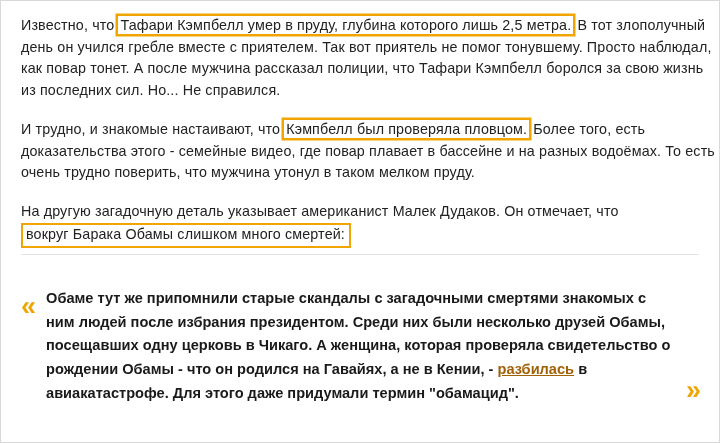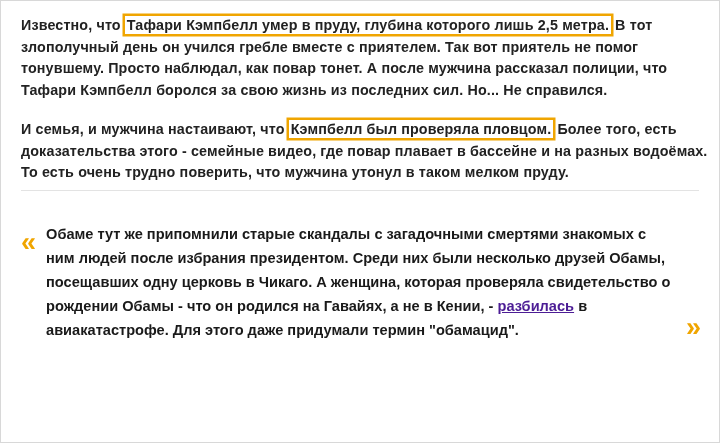--- a/index.html
+++ b/index.html
@@ -14,21 +14,20 @@
     position: relative;
     width: 720px;
     height: 443px;
     box-sizing: border-box;
     background: #ffffff;
     border: 1px solid #d8d8d8;
     overflow: hidden;
   }
   .content {
     padding: 14px 4px 0 20px;
-    font-weight: bold;
   }
   p.para {
     margin: 0 0 17px 0;
     font-size: 14.3px;
     line-height: 1.52;
     color: #222222;
     letter-spacing: 0.01em;
   }
   p.para:last-of-type {
     margin-bottom: 0;
@@ -80,21 +79,21 @@
     padding-bottom: 2px;
   }
   .quote-text {
     flex: 1 1 auto;
     font-size: 14.6px;
     line-height: 1.64;
     color: #1a1a1a;
     font-weight: 600;
   }
   .quote-link {
-    color: #4c1d95;
+    color: #a16207;
     text-decoration: underline;
     cursor: pointer;
   }
   .divider {
     height: 1px;
     background: #e3e3e3;
     margin: 6px 20px 0 20px;
   }
 </style>
 </head>
@@ -102,23 +101,26 @@
 
 <div class="page">
 
   <div class="content">
 
     <p class="para">
       <span>Известно, что </span><span class="hl">Тафари Кэмпбелл умер в пруду, глубина которого лишь 2,5 метра.</span><span> В тот злополучный день он учился гребле вместе с приятелем. Так вот приятель не помог тонувшему. Просто наблюдал, как повар тонет. А после мужчина рассказал полиции, что Тафари Кэмпбелл боролся за свою жизнь из последних сил. Но... Не справился.</span>
     </p>
 
     <p class="para">
-      <span>И семья, и мужчина настаивают, что </span><span class="hl">Кэмпбелл был проверяла пловцом.</span><span> Более того, есть доказательства этого - семейные видео, где повар плавает в бассейне и на разных водоёмах. То есть очень трудно поверить, что мужчина утонул в таком мелком пруду.</span>
+      <span>И трудно, и знакомые настаивают, что </span><span class="hl">Кэмпбелл был проверяла пловцом.</span><span> Более того, есть доказательства этого - семейные видео, где повар плавает в бассейне и на разных водоёмах. То есть очень трудно поверить, что мужчина утонул в таком мелком пруду.</span>
     </p>
 
+    <p class="para">
+      <span>На другую загадочную деталь указывает американист Малек Дудаков. Он отмечает, что </span><span class="hl-block">вокруг Барака Обамы слишком много смертей:</span>
+    </p>
 
   </div>
 
   <div class="divider"></div>
 
   <div class="quote-wrap">
     <div class="quote-inner">
       <span class="quote-mark left">«</span>
       <div class="quote-text">
         <span>Обаме тут же припомнили старые скандалы с загадочными смертями знакомых с ним людей после избрания президентом. Среди них были несколько друзей Обамы, посещавших одну церковь в Чикаго. А женщина, которая проверяла свидетельство о рождении Обамы - что он родился на Гавайях, а не в Кении, - </span><span class="quote-link">разбилась</span><span> в авиакатастрофе. Для этого даже придумали термин "обамацид".</span>

